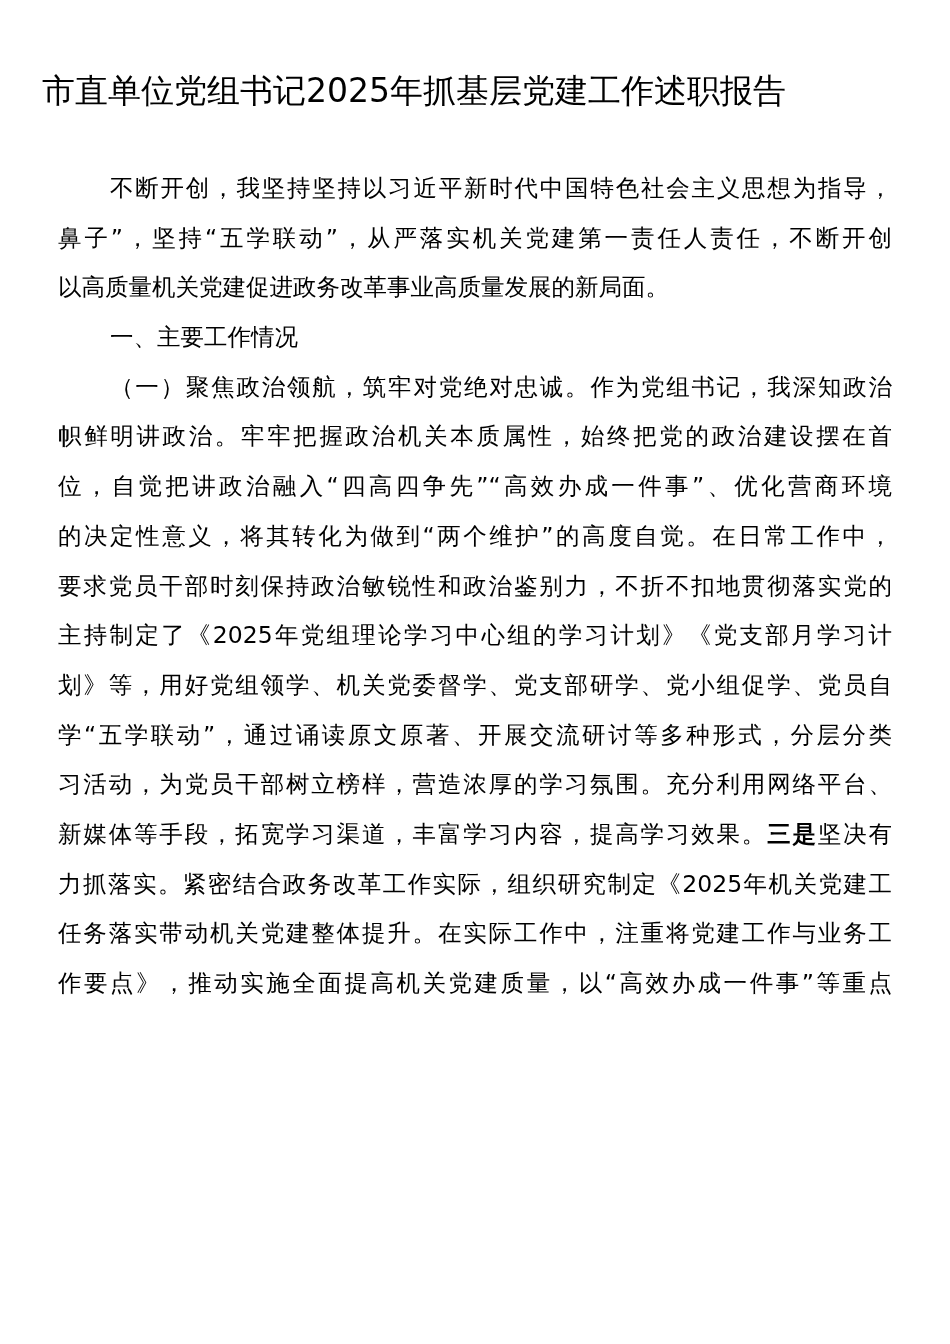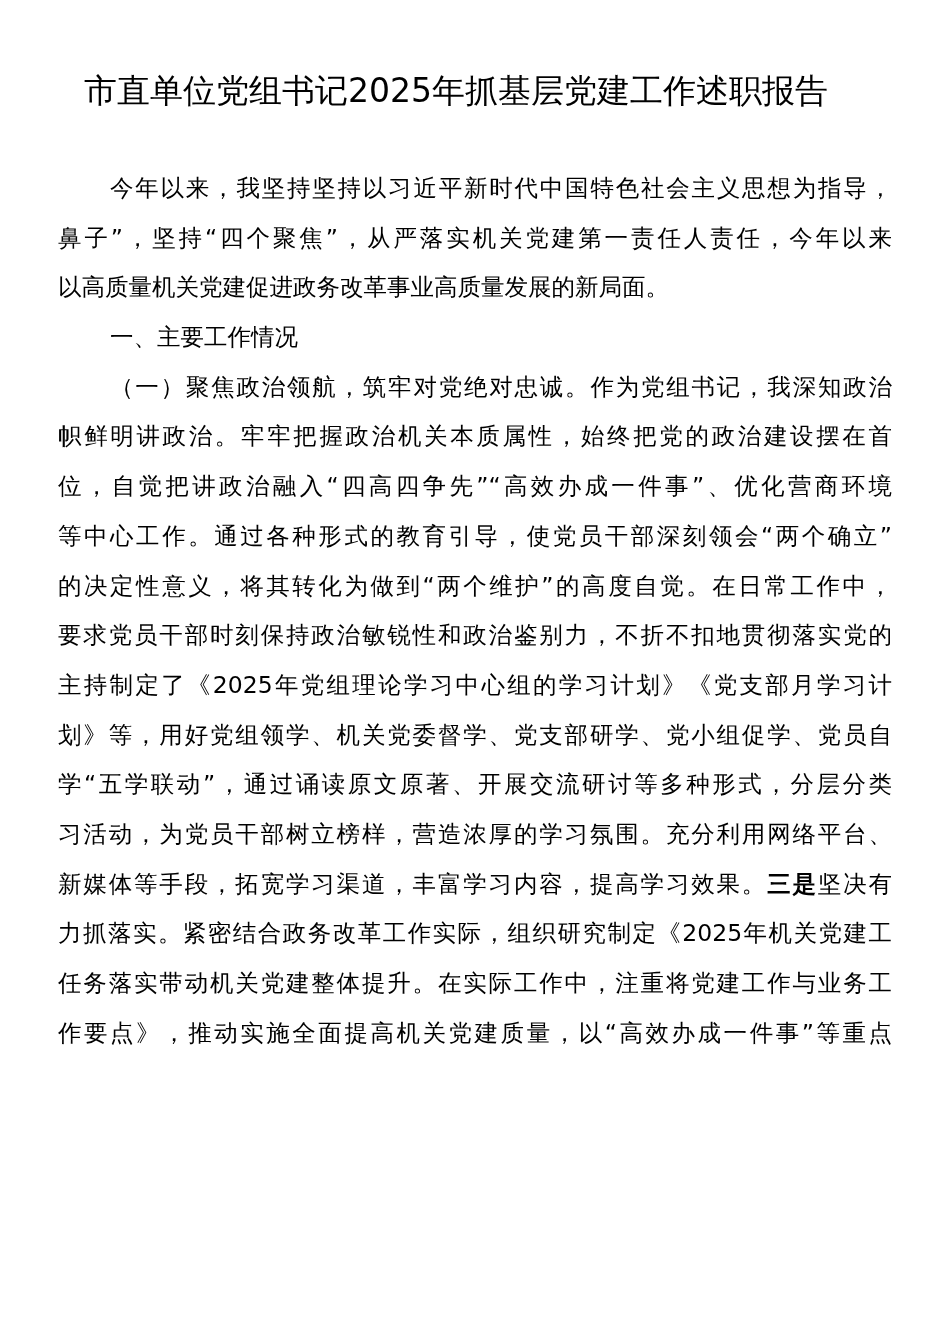--- a/index.html
+++ b/index.html
@@ -1,39 +1,38 @@
 <!DOCTYPE html>
 <html><head>
   <meta charset="utf-8">
   <style>
     html, body { margin: 0; padding: 0; background: #ffffff; }
     body { width: 950px; height: 1344px; position: relative; overflow: hidden;
            font-family: "DejaVu Sans", sans-serif; color: #000; }
-    .title { position: absolute; left: 0; top: 66px; width: 828px; text-align: right;
+    .title { position: absolute; left: 0; top: 66px; width: 828px; text-align: center;
              font-size: 33px; line-height: 50px; letter-spacing: 0px; white-space: nowrap; }
     .body { position: absolute; left: 58px; top: 164px; width: 834px; }
     .line { height: 49.7px; line-height: 49.7px; font-size: 23.5px; white-space: nowrap;
             text-align: justify; text-align-last: justify; overflow: visible; }
     .line.indent { padding-left: 52px; }
     .line.last { text-align-last: left; }
     .bold { font-weight: bold; }
   </style>
 </head>
 <body>
 
 <div class="title">市直单位党组书记2025年抓基层党建工作述职报告</div>
 <div class="body" id="doc-body">
-    <div class="line indent"><span>今年以来，我坚持坚持以习近平新时代中国特色社会主义思想为指导，</span></div>
-    <div class="line"><span>鼻子”，坚持“四个聚焦”，从严落实机关党建第一责任人责任，今年以来</span></div>
+    <div class="line indent"><span>不断开创，我坚持坚持以习近平新时代中国特色社会主义思想为指导，</span></div>
+    <div class="line"><span>鼻子”，坚持“五学联动”，从严落实机关党建第一责任人责任，不断开创</span></div>
     <div class="line last"><span>以高质量机关党建促进政务改革事业高质量发展的新局面。</span></div>
     <div class="line indent last"><span>一、主要工作情况</span></div>
     <div class="line indent"><span>（一）聚焦政治领航，筑牢对党绝对忠诚。作为党组书记，我深知政治</span></div>
     <div class="line"><span>帜鲜明讲政治。牢牢把握政治机关本质属性，始终把党的政治建设摆在首</span></div>
     <div class="line"><span>位，自觉把讲政治融入“四高四争先”“高效办成一件事”、优化营商环境</span></div>
-    <div class="line"><span>等中心工作。通过各种形式的教育引导，使党员干部深刻领会“两个确立”</span></div>
     <div class="line"><span>的决定性意义，将其转化为做到“两个维护”的高度自觉。在日常工作中，</span></div>
     <div class="line"><span>要求党员干部时刻保持政治敏锐性和政治鉴别力，不折不扣地贯彻落实党的</span></div>
     <div class="line"><span>主持制定了《2025年党组理论学习中心组的学习计划》《党支部月学习计</span></div>
     <div class="line"><span>划》等，用好党组领学、机关党委督学、党支部研学、党小组促学、党员自</span></div>
     <div class="line"><span>学“五学联动”，通过诵读原文原著、开展交流研讨等多种形式，分层分类</span></div>
     <div class="line"><span>习活动，为党员干部树立榜样，营造浓厚的学习氛围。充分利用网络平台、</span></div>
     <div class="line"><span>新媒体等手段，拓宽学习渠道，丰富学习内容，提高学习效果。</span><span class="bold">三是</span><span>坚决有</span></div>
     <div class="line"><span>力抓落实。紧密结合政务改革工作实际，组织研究制定《2025年机关党建工</span></div>
     <div class="line"><span>任务落实带动机关党建整体提升。在实际工作中，注重将党建工作与业务工</span></div>
     <div class="line"><span>作要点》，推动实施全面提高机关党建质量，以“高效办成一件事”等重点</span></div>

